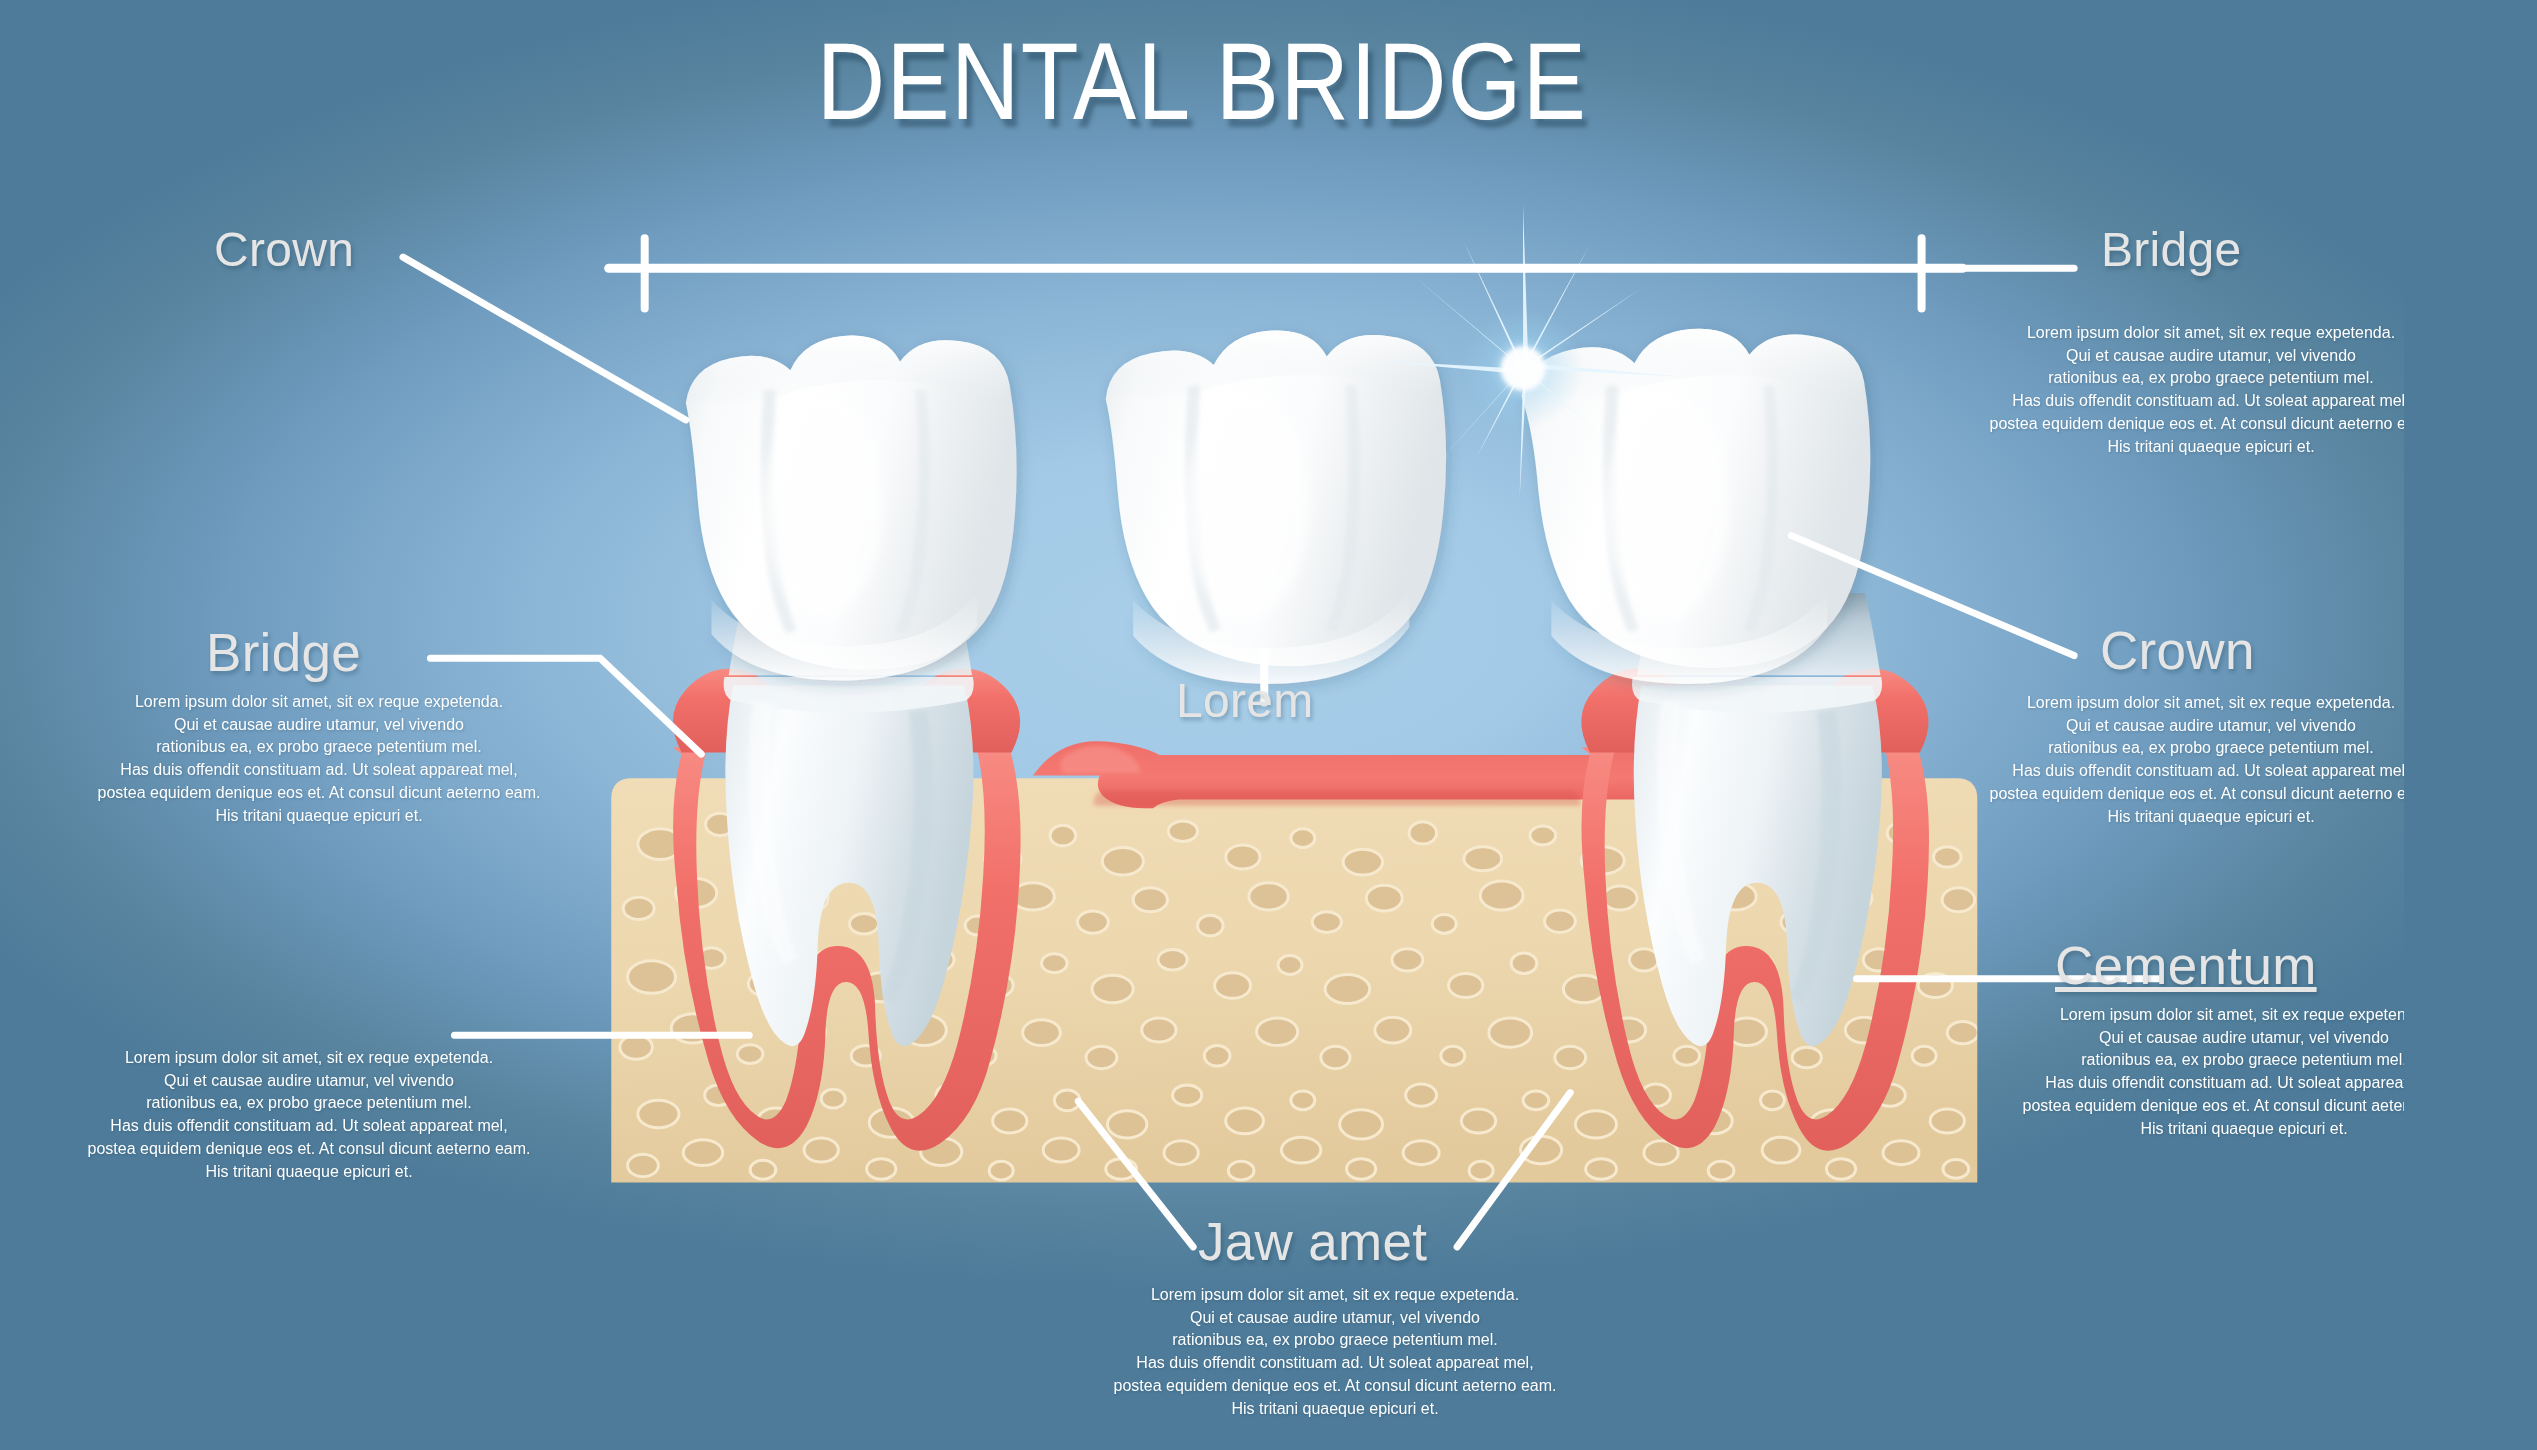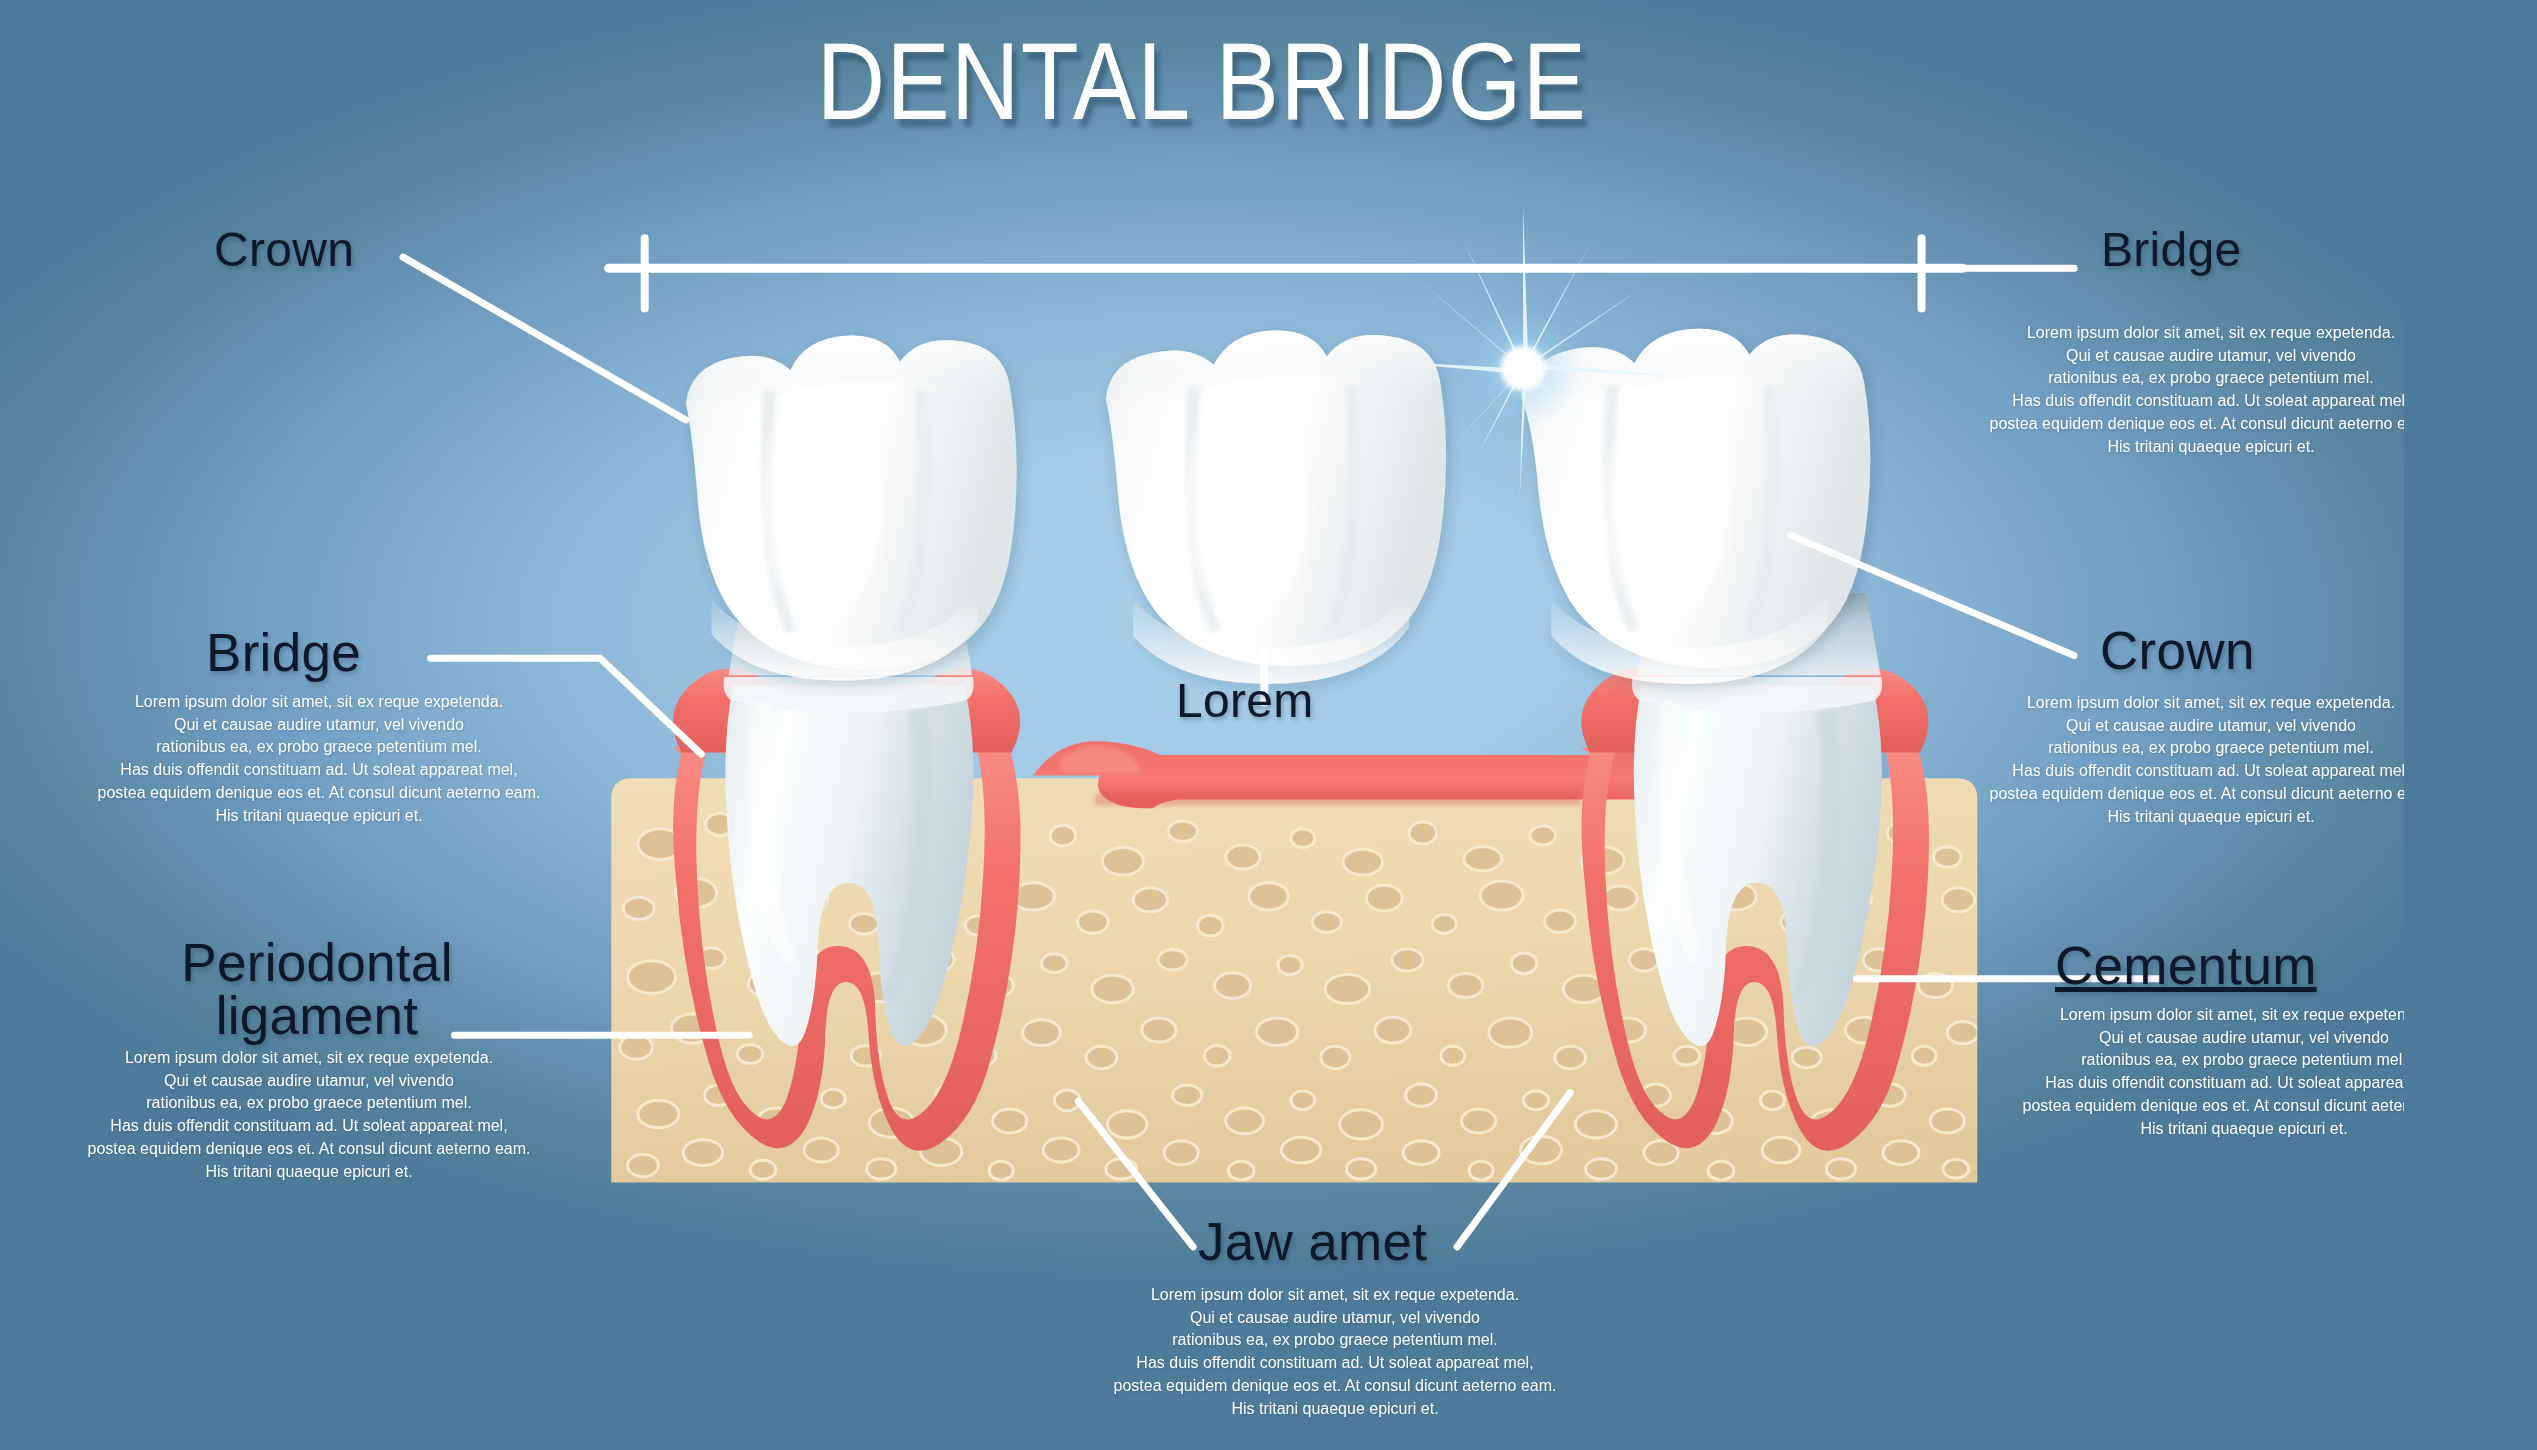--- a/index.html
+++ b/index.html
@@ -22,21 +22,21 @@
     position:absolute;left:0;right:0;top:26px;text-align:center;
     font-size:110px;line-height:1;letter-spacing:1.7px;
     color:#ffffff;
     font-family:"Liberation Sans Narrow","Liberation Sans",sans-serif;
     transform:scaleX(0.86);transform-origin:50% 50%;
     text-shadow:6px 7.7px 5.1px rgba(20,52,74,.38);
     white-space:nowrap;
   }
 
   
-  .lbl{position:absolute;color:#0f172a;font-weight:400;white-space:pre-line;
+  .lbl{position:absolute;color:#e5e5e5;font-weight:400;white-space:pre-line;
        font-size:48px;line-height:1.0;letter-spacing:0.3px;
        text-shadow:1.7px 2.6px 4.3px rgba(20,52,74,.30);}
   .lbl.big{font-size:53px;}
 
   
   .para{position:absolute;color:#ffffff;text-align:center;
         font-size:16px;line-height:1.42;white-space:pre-line;
         font-family:"Liberation Sans", sans-serif;
         text-shadow:0.9px 0.9px 2.6px rgba(20,52,74,.25);
         width:566px;}
@@ -458,22 +458,20 @@
   <div class="lbl" style="left:1176px;top:677px;">Lorem</div>
 
   <div class="lbl big" style="left:2100px;top:624px;">Crown</div>
   <div class="para" style="left:1928px;top:692px;">Lorem ipsum dolor sit amet, sit ex reque expetenda.
 Qui et causae audire utamur, vel vivendo
 rationibus ea, ex probo graece petentium mel.
 Has duis offendit constituam ad. Ut soleat appareat mel,
 postea equidem denique eos et. At consul dicunt aeterno eam.
 His tritani quaeque epicuri et.</div>
 
-  <div class="lbl big" style="left:137px;top:936px;text-align:center;width:360px;">Periodontal
-ligament</div>
   <div class="para" style="left:26px;top:1047px;">Lorem ipsum dolor sit amet, sit ex reque expetenda.
 Qui et causae audire utamur, vel vivendo
 rationibus ea, ex probo graece petentium mel.
 Has duis offendit constituam ad. Ut soleat appareat mel,
 postea equidem denique eos et. At consul dicunt aeterno eam.
 His tritani quaeque epicuri et.</div>
 
   <div class="lbl big" style="left:2055px;top:939px;text-decoration:underline;">Cementum</div>
   <div class="para" style="left:1961px;top:1004px;">Lorem ipsum dolor sit amet, sit ex reque expetenda.
 Qui et causae audire utamur, vel vivendo

